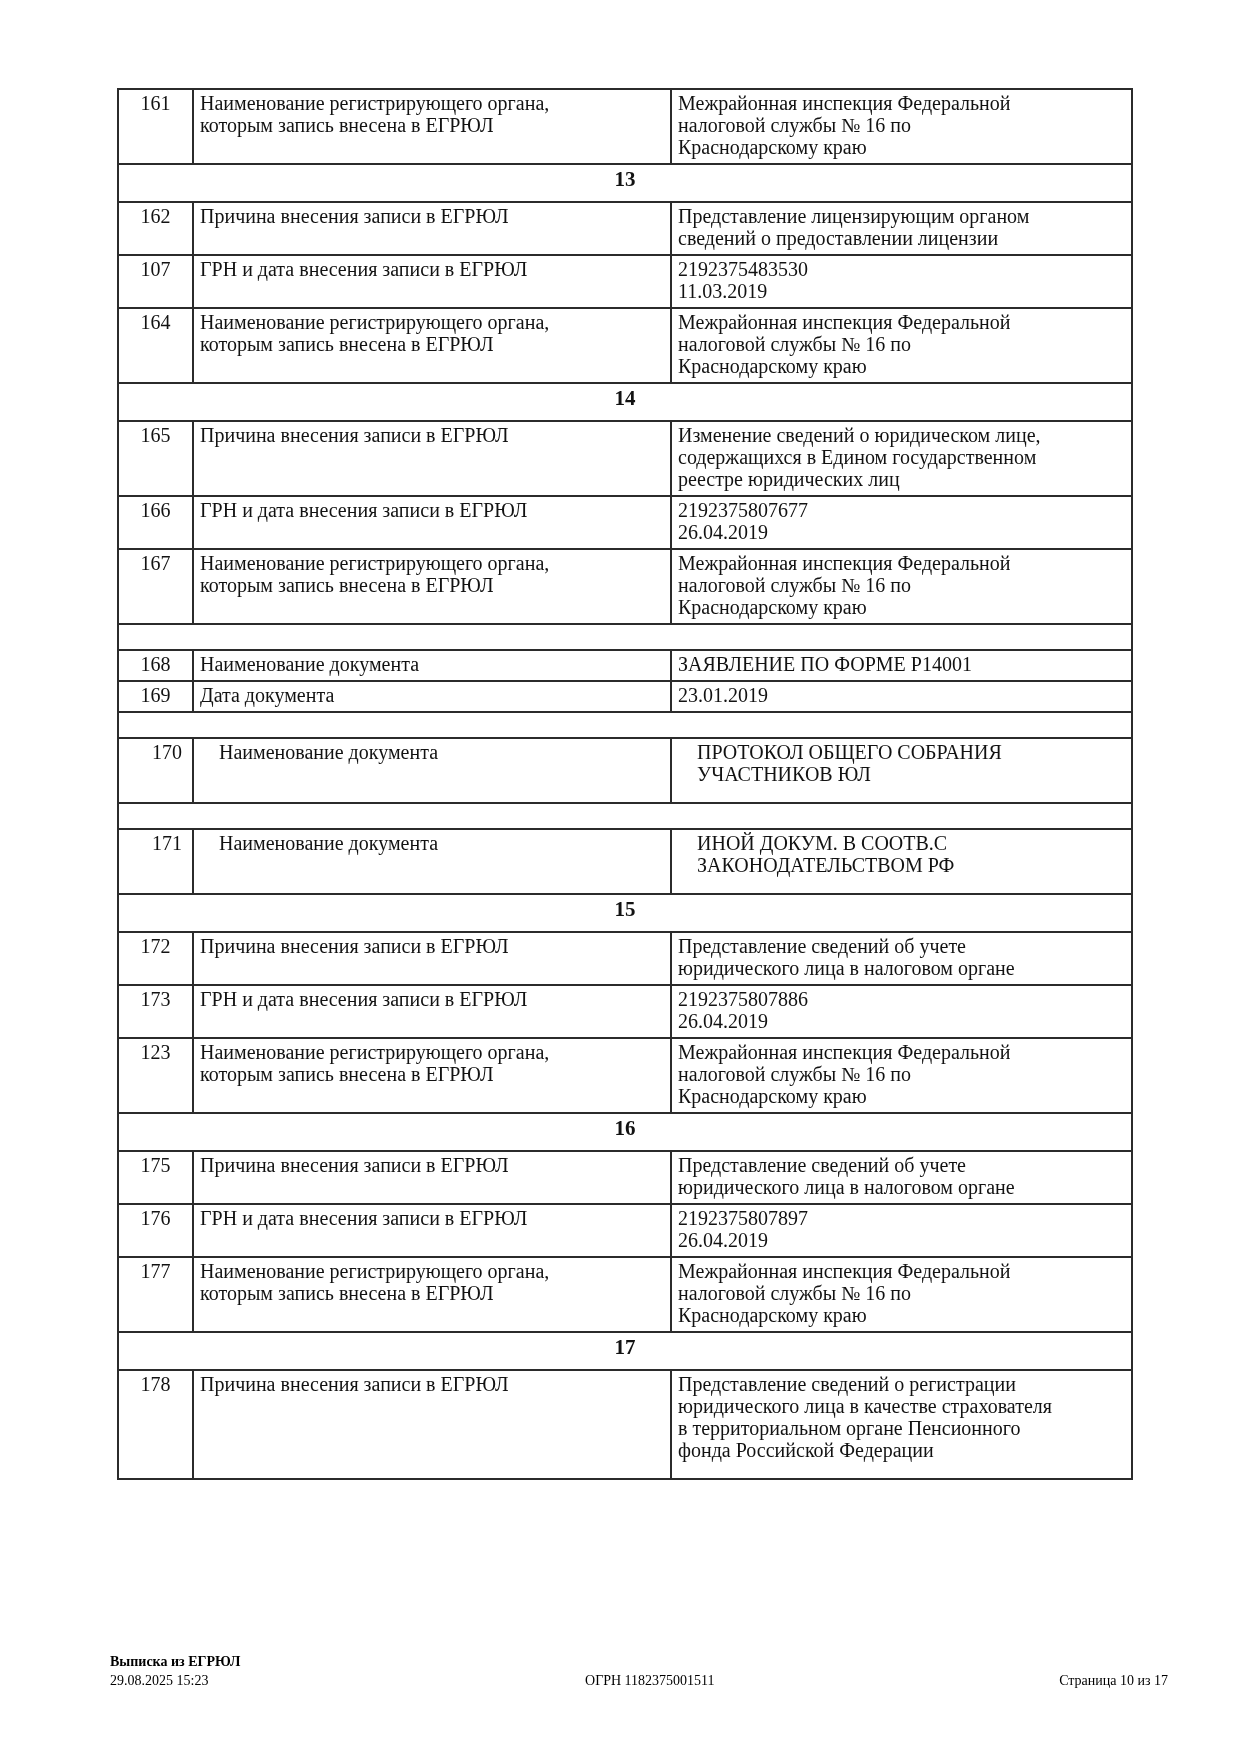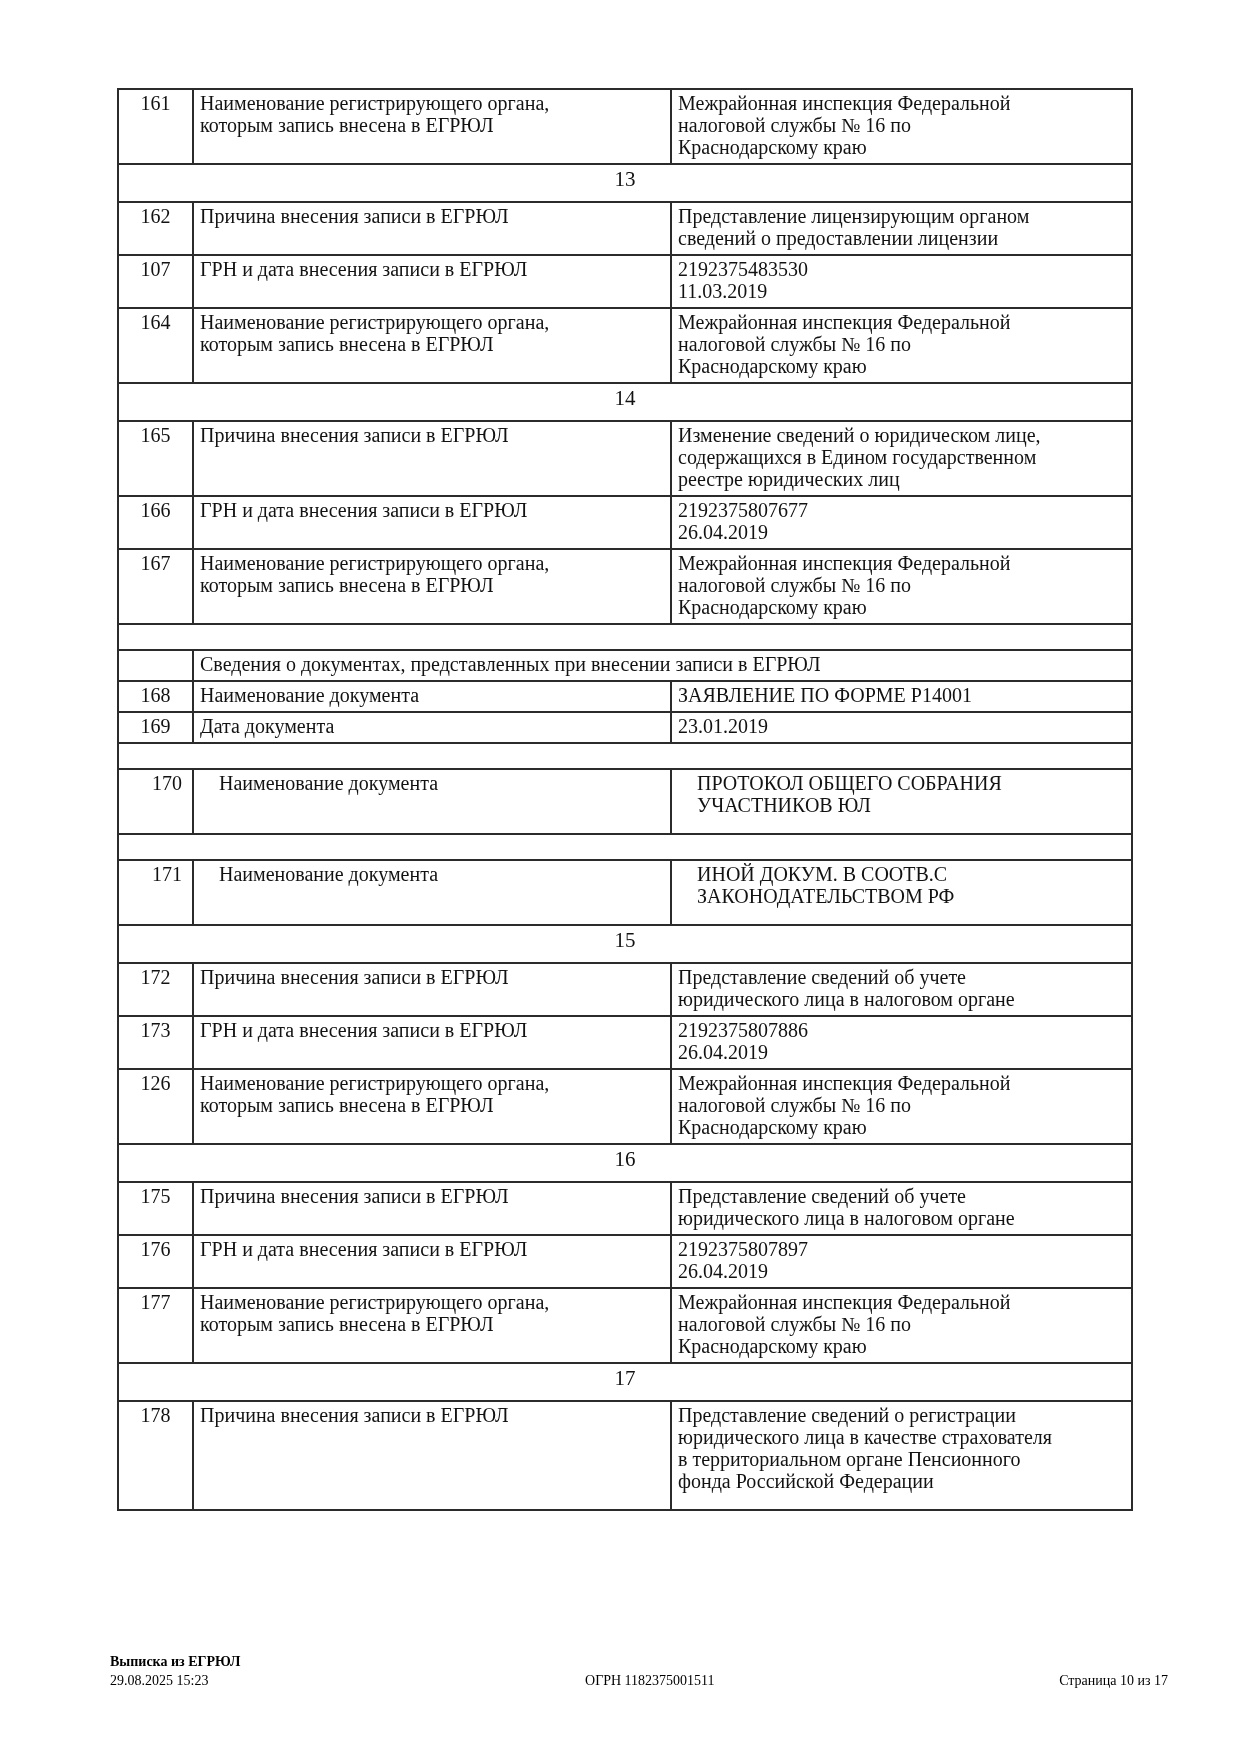--- a/index.html
+++ b/index.html
@@ -18,21 +18,21 @@
   .doc-table col.c3 { width: 461px; }
   .doc-table td {
     border: 2px solid #2b2b2b;
     vertical-align: top;
     padding: 2px 6px 5px 6px;
     white-space: pre-line;
     overflow: hidden;
   }
   td.c-num { text-align: center; padding-left: 2px; padding-right: 2px; }
   tr.section-row td {
-    text-align: center; font-weight: normal; height: 28px;
+    text-align: center; font-weight: bold; height: 28px;
     font-size: 21px; padding-top: 3px;
   }
   tr.spacer-row td { height: 24px; padding: 0; }
   tr.tall td { height: 56px; padding-left: 25px; }
   tr.xtall td { height: 100px; margin-top: 22px; }
   .footer {
     position: absolute; left: 110px; right: 72px; top: 1652px;
     display: flex; justify-content: space-between; align-items: flex-end;
     font-size: 14px; line-height: 19px; color: #000;
   }
@@ -101,24 +101,20 @@
         <td class="c-label">Наименование регистрирующего органа,
 которым запись внесена в ЕГРЮЛ</td>
         <td class="c-val">Межрайонная инспекция Федеральной
 налоговой службы № 16 по
 Краснодарскому краю</td>
       </tr>
       <tr class="spacer-row">
         <td colspan="3"></td>
       </tr>
       <tr>
-        <td class="c-num"></td>
-        <td colspan="2">Сведения о документах, представленных при внесении записи в ЕГРЮЛ</td>
-      </tr>
-      <tr>
         <td class="c-num">168</td>
         <td class="c-label">Наименование документа</td>
         <td class="c-val">ЗАЯВЛЕНИЕ ПО ФОРМЕ Р14001</td>
       </tr>
       <tr>
         <td class="c-num">169</td>
         <td class="c-label">Дата документа</td>
         <td class="c-val">23.01.2019</td>
       </tr>
       <tr class="spacer-row">
@@ -148,21 +144,21 @@
         <td class="c-val">Представление сведений об учете
 юридического лица в налоговом органе</td>
       </tr>
       <tr>
         <td class="c-num">173</td>
         <td class="c-label">ГРН и дата внесения записи в ЕГРЮЛ</td>
         <td class="c-val">2192375807886
 26.04.2019</td>
       </tr>
       <tr>
-        <td class="c-num">126</td>
+        <td class="c-num">123</td>
         <td class="c-label">Наименование регистрирующего органа,
 которым запись внесена в ЕГРЮЛ</td>
         <td class="c-val">Межрайонная инспекция Федеральной
 налоговой службы № 16 по
 Краснодарскому краю</td>
       </tr>
       <tr class="section-row">
         <td colspan="3">16</td>
       </tr>
       <tr>

